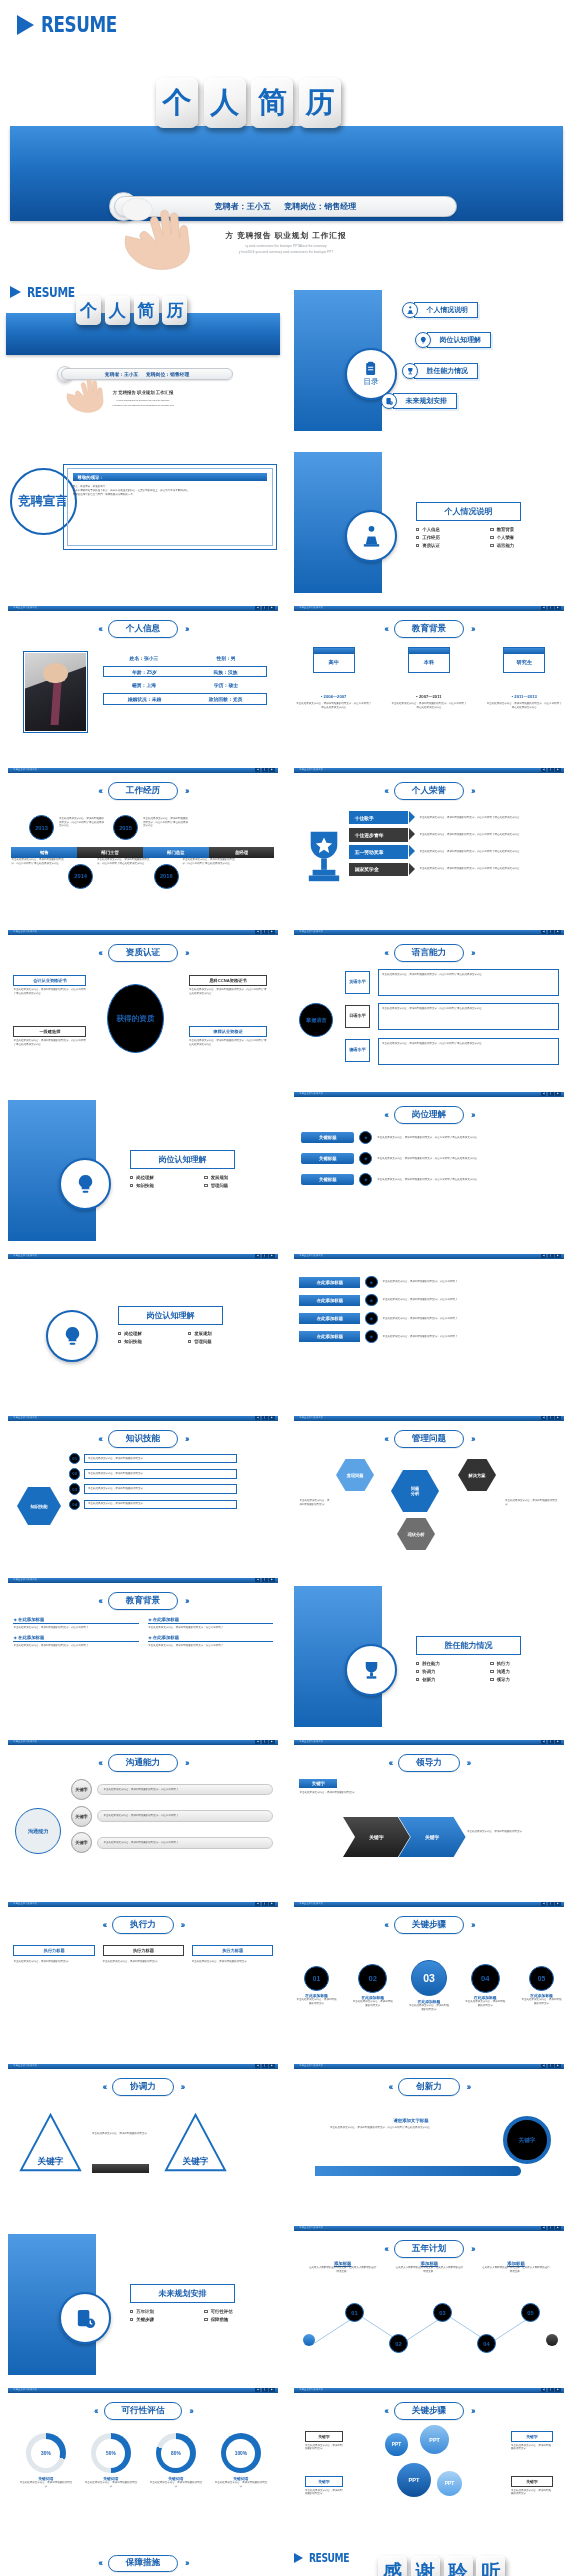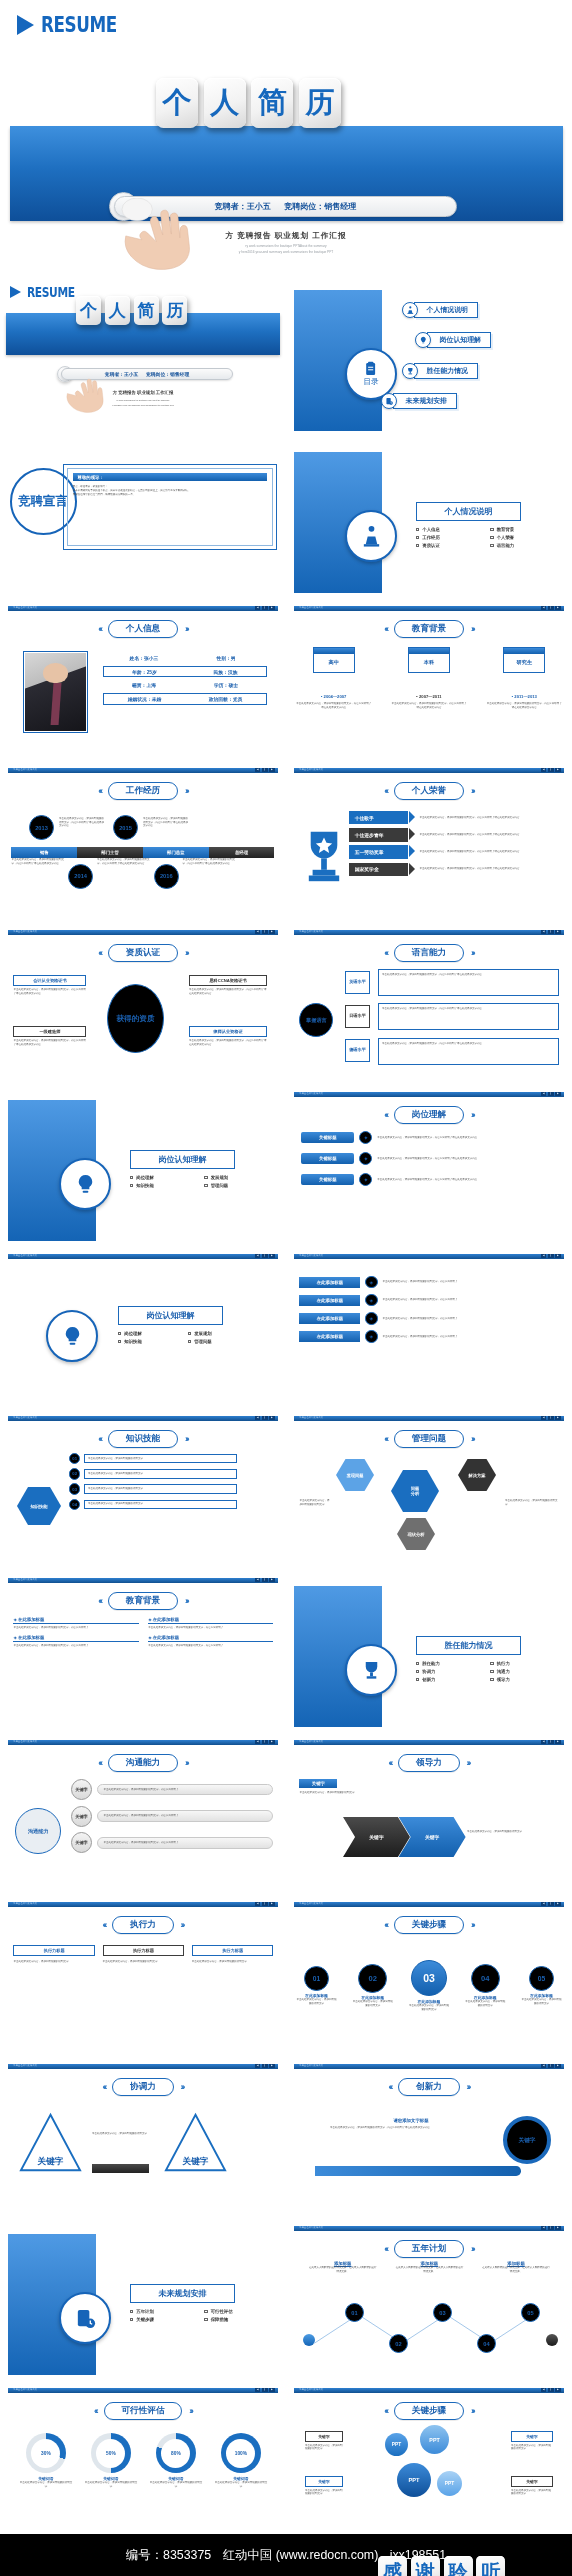--- a/index.html
+++ b/index.html
@@ -1273,20 +1273,15 @@
         <div class="tile">感</div>
         <div class="tile">谢</div>
         <div class="tile">聆</div>
         <div class="tile">听</div>
       </div>
 
     </div>
 
   </div>
 
-  <div class="footer">
-    <span>编号：8353375</span>
-    <span>红动中国 (www.redocn.com)</span>
-    <span>jxx198551</span>
-  </div>
 
 </div>
 
 
 </body></html>

